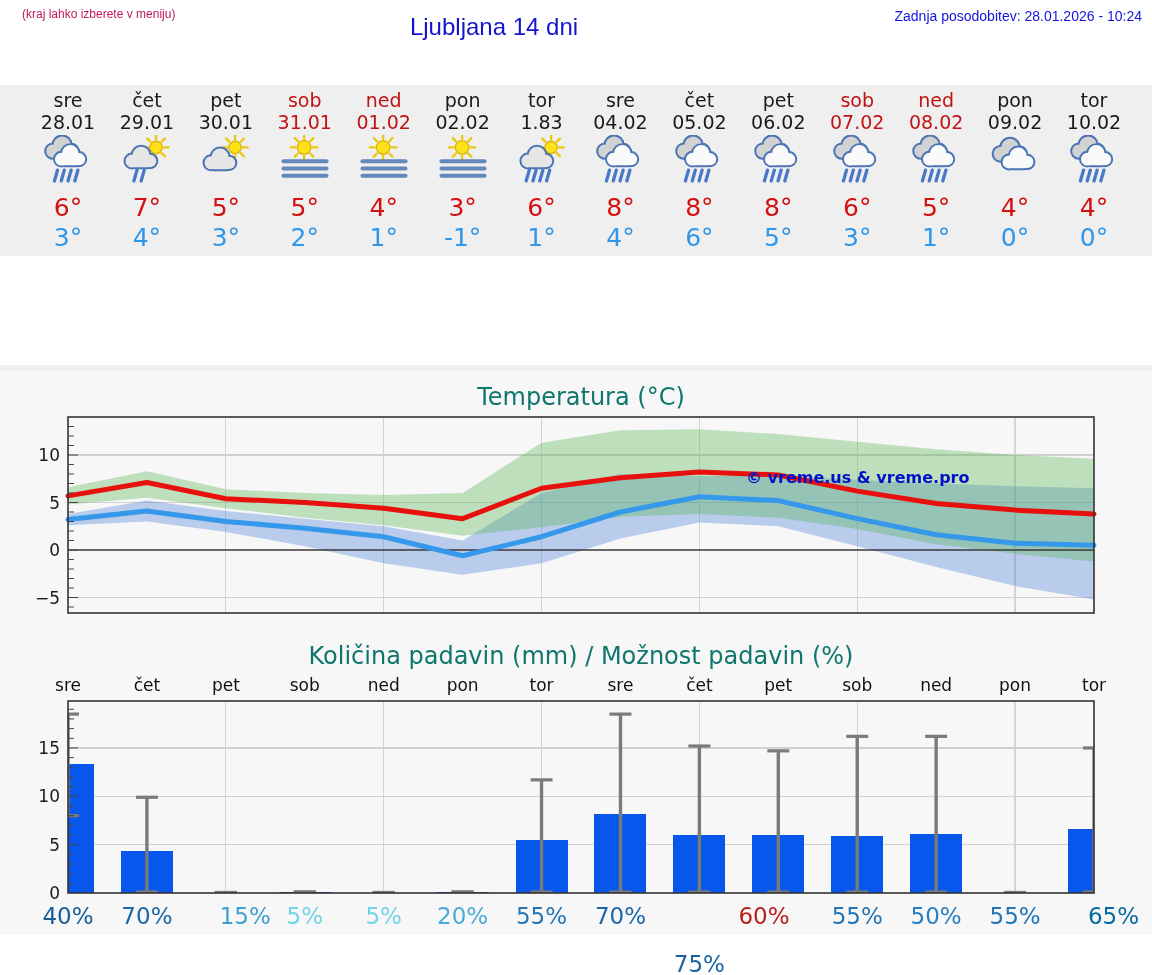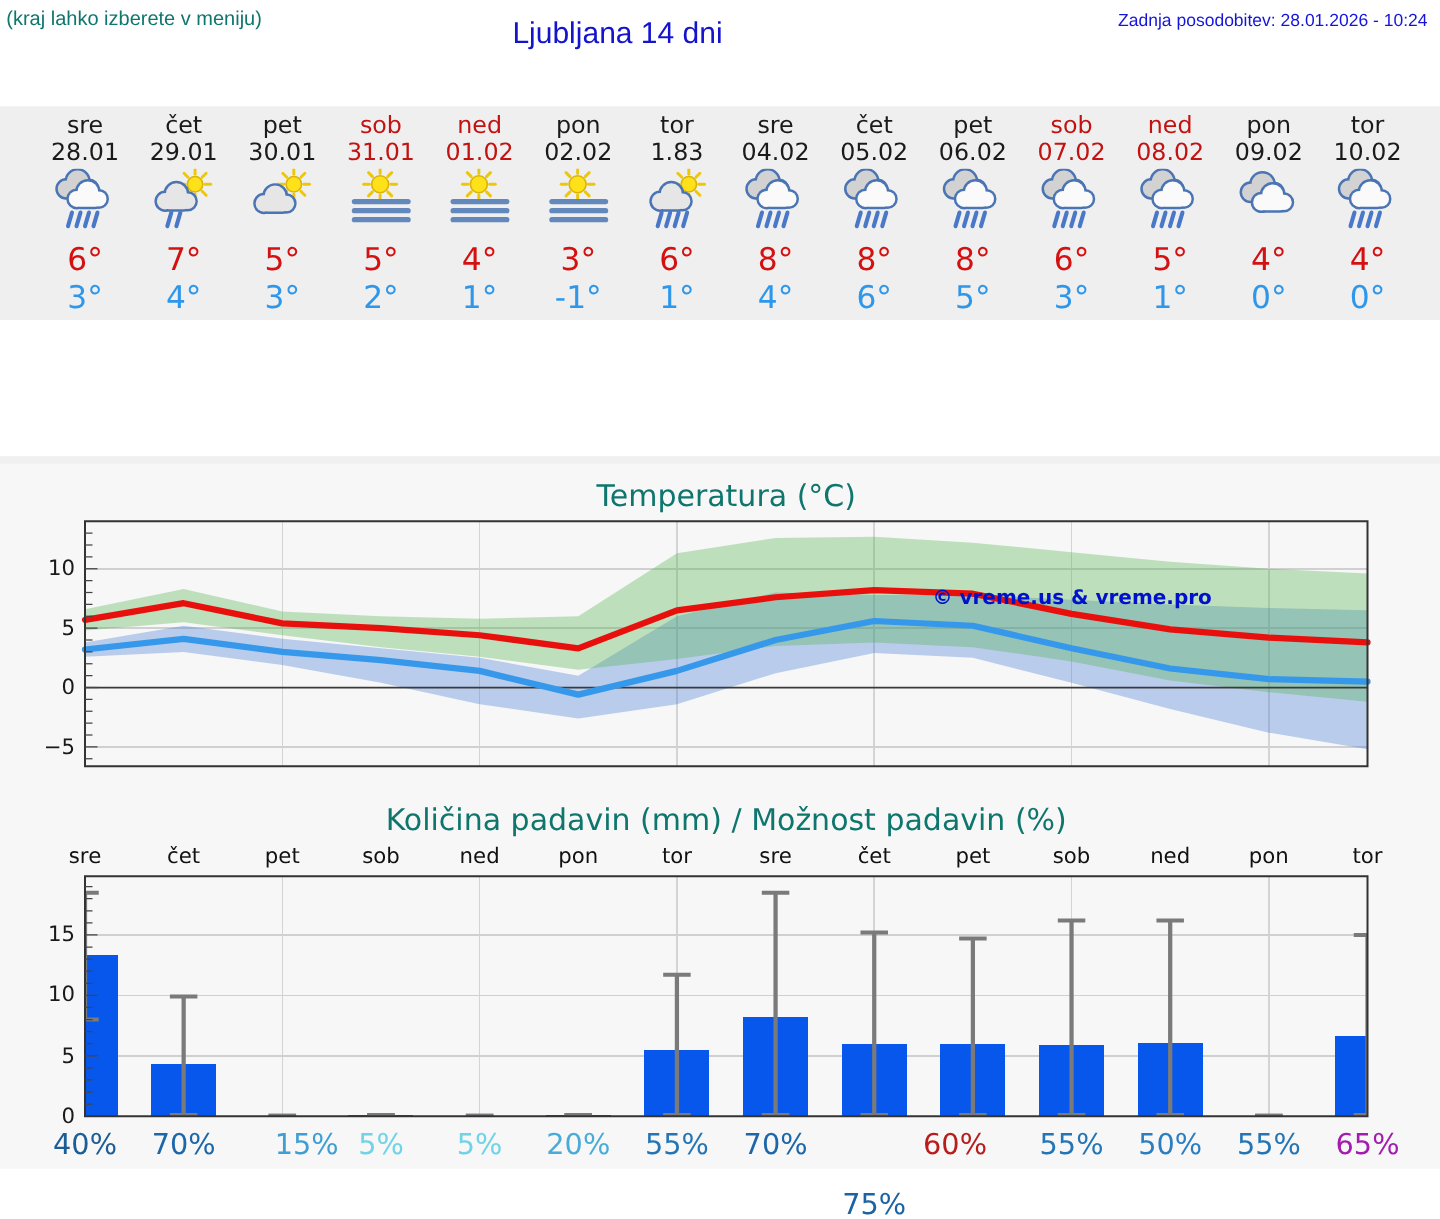--- a/index.html
+++ b/index.html
@@ -1,19 +1,19 @@
 <!DOCTYPE html>
 <html><head>
 <meta charset="utf-8">
 <style>
   html,body{margin:0;padding:0;background:#ffffff;}
   .page{position:relative;width:1152px;height:975px;background:#ffffff;overflow:hidden;
         font-family:"DejaVu Sans",sans-serif;}
-  .hdr-note{position:absolute;left:5px;top:7px;font-family:"Liberation Sans",sans-serif;
-        font-size:16px;color:#0f766e;}
+  .hdr-note{position:absolute;left:22px;top:7px;font-family:"Liberation Sans",sans-serif;
+        font-size:12px;color:#be185d;}
   .hdr-title{position:absolute;left:194px;top:13px;width:600px;text-align:center;
         font-family:"Liberation Sans",sans-serif;font-size:24px;color:#1414cc;}
   .hdr-upd{position:absolute;right:10px;top:8px;font-family:"Liberation Sans",sans-serif;
         font-size:14px;color:#1414dd;}
   .strip{position:absolute;left:0;top:85px;width:1152px;height:171px;background:#efefef;}
   .dcell{position:absolute;top:0;width:80px;height:171px;text-align:center;}
   .dname,.ddate{position:absolute;left:0;width:80px;height:22px;line-height:22px;font-size:19px;color:#1a1a1a;}
   .dname{top:4px;} .ddate{top:26px;}
   .wkend{color:#c31212;}
   .dicon{position:absolute;left:11px;top:50px;}
@@ -339,21 +339,21 @@
       <div class="poplab" style="left: 259.769px; color: rgb(112, 211, 230);">5%</div>
       <div class="poplab" style="left: 338.692px; color: rgb(112, 211, 230);">5%</div>
       <div class="poplab" style="left: 417.615px; color: rgb(74, 171, 216);">20%</div>
       <div class="poplab" style="left: 496.538px; color: rgb(36, 117, 182);">55%</div>
       <div class="poplab" style="left: 575.462px; color: rgb(29, 102, 169);">70%</div>
       <div class="poplab" style="left: 654.385px; color: rgb(27, 99, 163); margin-top: 48px;">75%</div>
       <div class="poplab" style="left: 719px; color: #b91c1c;">60%</div>
       <div class="poplab" style="left: 812.231px; color: rgb(36, 117, 182);">55%</div>
       <div class="poplab" style="left: 891.154px; color: rgb(43, 126, 192);">50%</div>
       <div class="poplab" style="left: 970.077px; color: rgb(36, 117, 182);">55%</div>
-      <div class="poplab" style="left: 1049px; color: #a21caf;">65%</div>
+      <div class="poplab" style="left: 1049px; color: #0369a1; text-align: right;">65%</div>
     </div>
 
   <svg id="icondefs" width="0" height="0" style="position:absolute" aria-hidden="true">
       <defs>
         <g id="icon-rain">
           <circle cx="15.29" cy="17.04" r="7.344" fill="#4a74b4" stroke="#4a74b4" stroke-width="4.4"></circle>
           <circle cx="25.49" cy="10.41" r="9.486" fill="#4a74b4" stroke="#4a74b4" stroke-width="4.4"></circle>
           <circle cx="35.69" cy="17.04" r="6.936" fill="#4a74b4" stroke="#4a74b4" stroke-width="4.4"></circle>
           <rect x="15.29" y="16.02" width="20.4" height="8.16" rx="3.5700000000000003" fill="#4a74b4" stroke="#4a74b4" stroke-width="4.4"></rect>
           <circle cx="15.29" cy="17.04" r="7.344" fill="#d2d2d2"></circle>

